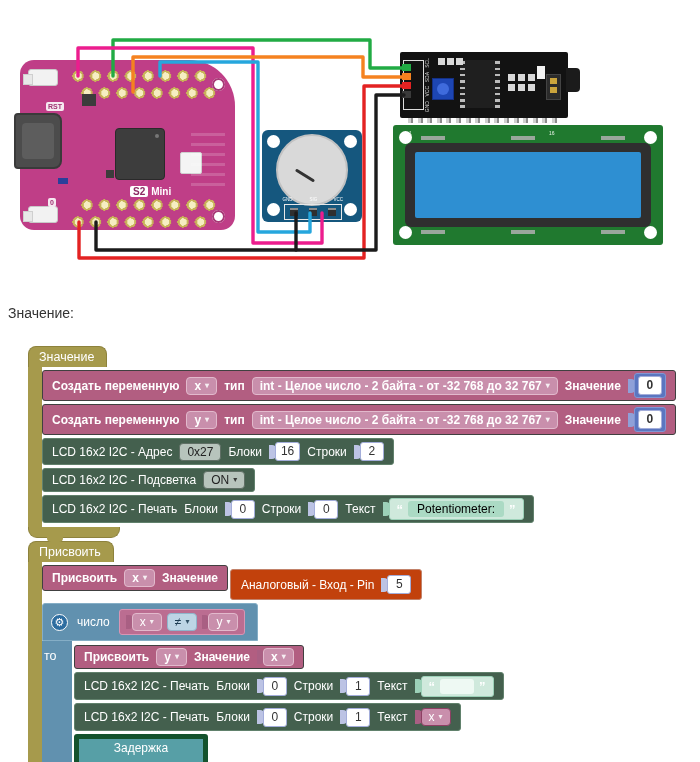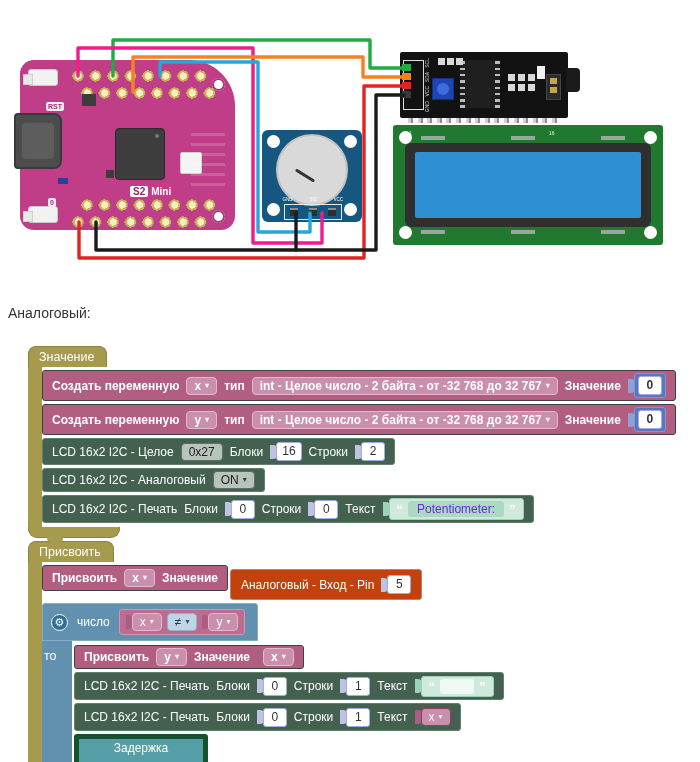--- a/index.html
+++ b/index.html
@@ -113,21 +113,21 @@
   .port-blue { background:#8fa2; background:#8fa0d8; }
   .port-pink { background:#a95f83; }
   .port-mint { background:#9cd1b8; }
   .wfield { background:#fff; border:1px solid #a3adda; border-radius:3px; color:#333;
             min-width:24px; padding:1px 5px; text-align:center; line-height:15px; }
   .val-blue { background:#5b76c0; border:1px solid #8096d4; border-radius:3px; padding:2px 3px; display:inline-flex; }
 
   .strblk { display:inline-flex; align-items:center; gap:5px; background:#cfe9dc; border:1px solid #9cd1b8;
             border-radius:3px; padding:2px 7px; }
   .strblk .q { color:#fff; font-weight:bold; font-size:13px; }
-  .strfield { background:#abdac4; border-radius:3px; color:#6d28d9; padding:1px 9px; min-width:30px; text-align:center; }
+  .strfield { background:#abdac4; border-radius:3px; color:#000000; padding:1px 9px; min-width:30px; text-align:center; }
   .strfield.empty { background:#eef9f3; min-width:34px; min-height:15px; }
 
   .row-assign { display:flex; align-items:flex-start; margin-bottom:3px; }
   .row-assign .brow { margin:3px 0 0 0; }
 
   .ifblk { margin-bottom:2px; }
   .if-head { display:flex; align-items:center; gap:9px; width:max-content; background:#6191af;
              border:1px solid #85aec6; border-radius:3px 3px 0 0; padding:5px 12px 5px 8px; }
   .gear { width:17px; height:17px; border-radius:50%; background:#2d6da0; border:1.5px solid #fff;
           color:#fff; font-size:11px; line-height:14px; text-align:center; }
@@ -243,21 +243,21 @@
       <polyline stroke="#ec1d8e" points="78,76 78,48 253,48 253,243 322,243 322,213"></polyline>
       <polyline stroke="#f58220" points="133,92 133,57 363,57 363,77 404,77"></polyline>
       <polyline stroke="#26a6dd" points="160,76 160,62 258,62 258,232 310,232 310,213"></polyline>
       <polyline stroke="#e32222" points="79,222 79,258 364,258 364,86 404,86"></polyline>
       <polyline stroke="#1b1b1b" points="96,222 96,250 376,250 376,95 404,95"></polyline>
       <polyline stroke="#1b1b1b" points="296,213 296,250"></polyline>
     </g>
   </svg>
 </div>
 
-<div class="prog-label">Аналоговый:</div>
+<div class="prog-label">Значение:</div>
 
 <div class="blocks">
 
   
   <div class="hat">Значение</div>
   <div class="sec-body">
 
     <div class="brow pink">
       <span>Создать переменную</span>
       <span class="chip chip-pink">
@@ -292,36 +292,36 @@
       <span>Значение</span>
       <span class="socketed">
           <span class="port port-blue"></span>
           <span class="val-blue">
             <span class="wfield">0</span>
           </span>
         </span>
     </div>
 
     <div class="brow green" style="min-height:27px;">
-      <span>LCD 16x2 I2C - Целое</span>
+      <span>LCD 16x2 I2C - Адрес</span>
       <span class="chip chip-gray">0x27</span>
       <span>Блоки</span>
       <span class="socketed">
           <span class="port port-lav"></span>
           <span class="wfield">16</span>
         </span>
       <span>Строки</span>
       <span class="socketed">
           <span class="port port-lav"></span>
           <span class="wfield">2</span>
         </span>
     </div>
 
     <div class="brow green">
-      <span>LCD 16x2 I2C - Аналоговый</span>
+      <span>LCD 16x2 I2C - Подсветка</span>
       <span class="chip chip-gray">
           <span>ON</span>
           <span class="arrow">▾</span>
         </span>
     </div>
 
     <div class="brow green" style="min-height:28px;">
       <span>LCD 16x2 I2C - Печать</span>
       <span>Блоки</span>
       <span class="socketed">

